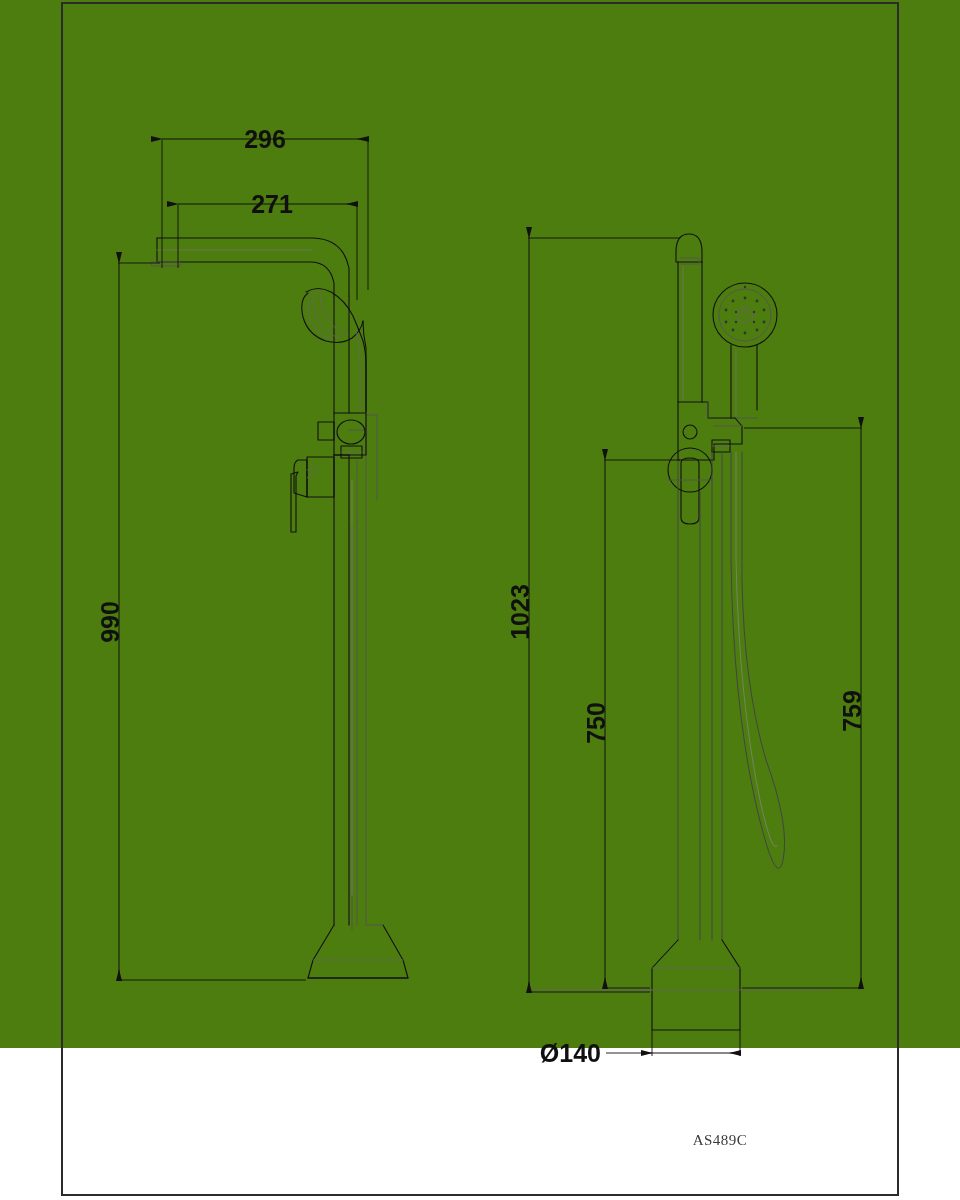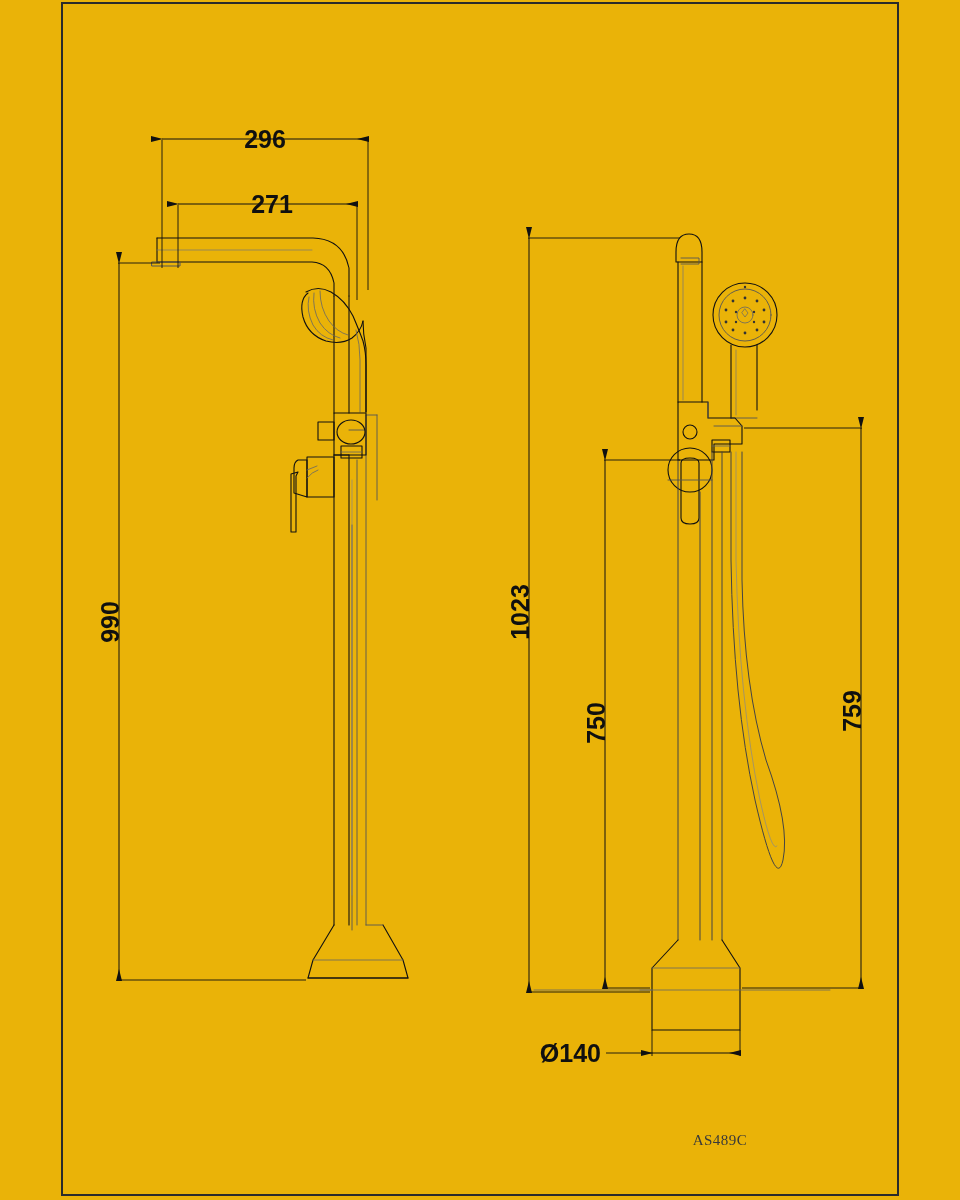--- a/index.html
+++ b/index.html
@@ -10,22 +10,22 @@
   }
   body {
     width: 960px;
     height: 1200px;
     font-family: "Liberation Sans", sans-serif;
     overflow: hidden;
   }
   #sheet {
     position: relative;
     width: 960px;
-    height: 1200px;
-    background: #eab308;
+    height: 1048px;
+    background: #4d7c0f;
   }
   #drawing-svg {
     display: block;
     width: 960px;
     height: 1200px;
   }
   .dim-text {
     font-family: "Liberation Sans", sans-serif;
     font-size: 25px;
     font-weight: bold;

